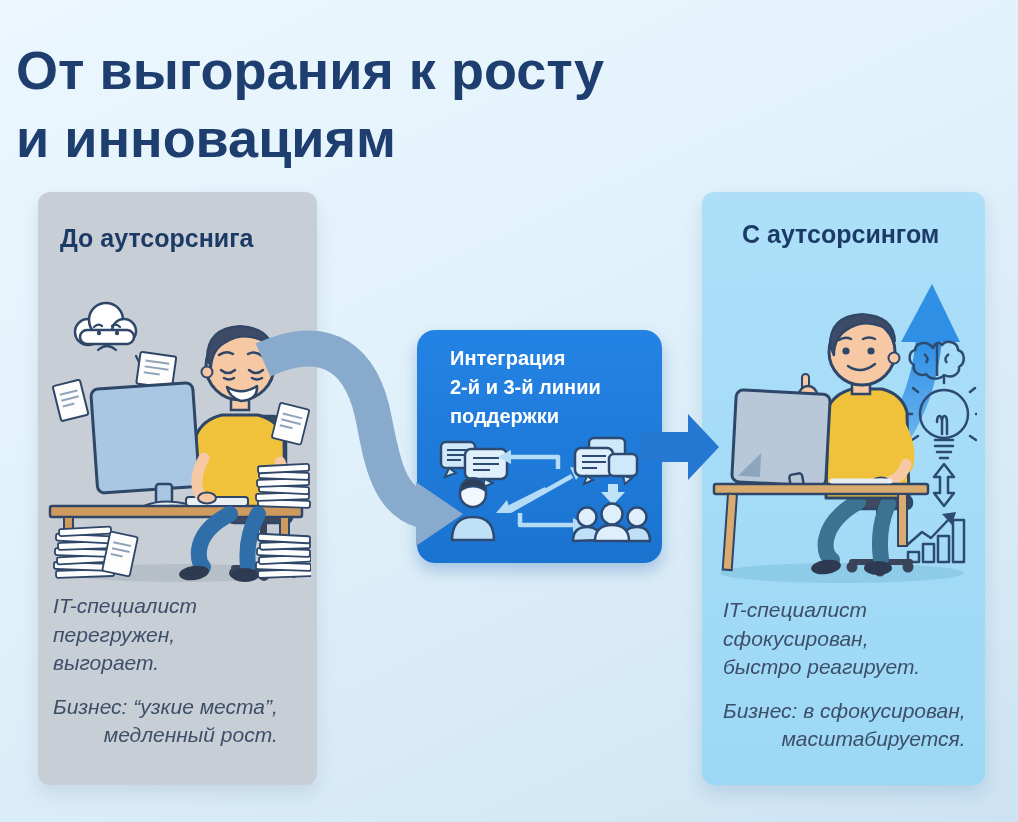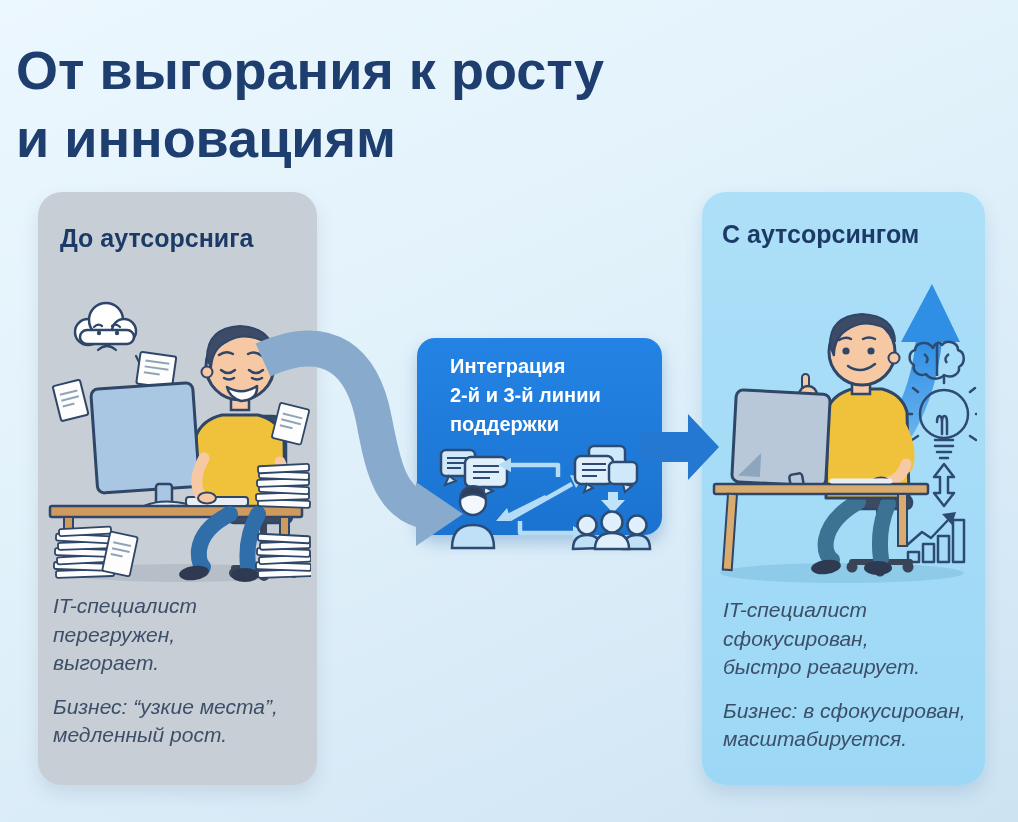--- a/index.html
+++ b/index.html
@@ -6,36 +6,36 @@
   .canvas{
     position:relative;width:1018px;height:822px;overflow:hidden;
     font-family:"Liberation Sans",sans-serif;
     background:linear-gradient(155deg,#ecf7fe 0%,#e2f2fb 40%,#d6e9f6 78%,#cde3f2 100%);
   }
   .title{
     position:absolute;left:0;top:20px;width:100%;text-align:left;
     font-size:54px;font-weight:bold;line-height:1.26;color:#1d3e6e;
     white-space:pre-line;margin:16px;
   }
-  .panel{position:absolute;top:192px;height:593px;border-radius:24px;z-index:1;}
+  .panel{position:absolute;top:192px;height:593px;border-radius:12px;z-index:1;}
   .panel-before{left:38px;width:279px;background:#c8ced5;box-shadow:0 8px 18px rgba(80,100,120,.15);}
   .panel-after{left:702px;width:283px;background:linear-gradient(180deg,#addff8 0%,#9cd8f5 100%);box-shadow:0 8px 18px rgba(60,110,160,.18);}
   .panel h2{position:absolute;margin:0;font-size:25px;font-weight:bold;color:#1c3a66;}
   .panel-before h2{left:22px;top:32px;}
-  .panel-after h2{left:20px;top:28px;}
+  .panel-after h2{left:40px;top:28px;}
   .panel .body{position:absolute;font-size:21px;line-height:1.36;color:#3d4f68;font-style:italic;}
   .panel .body p{margin:0;white-space:pre-line;}
-  .panel .body p + p{margin-top:15px;}
+  .panel .body p + p{margin-top:15px;text-align:right;}
   .panel-before .body{left:15px;top:400px;}
   .panel-after .body{left:21px;top:404px;}
   .illo{position:absolute;}
   .panel-before .illo{left:6px;top:94px;}
   .panel-after .illo{left:8px;top:86px;}
   .integration{
-    position:absolute;left:417px;top:338px;width:245px;height:197px;border-radius:18px;
+    position:absolute;left:417px;top:330px;width:245px;height:233px;border-radius:18px;
     background:linear-gradient(180deg,#2383e4 0%,#1b73d0 100%);
     box-shadow:0 8px 16px rgba(25,90,165,.28);z-index:2;
   }
   .integration .label{
     position:absolute;left:33px;top:14px;color:#ffffff;font-size:20px;font-weight:bold;
     line-height:1.45;white-space:pre-line;margin:0;
   }
   .integration .flow-icons{position:absolute;left:10px;top:106px;}
   .connectors{position:absolute;left:0;top:0;z-index:5;pointer-events:none;}
 </style>

